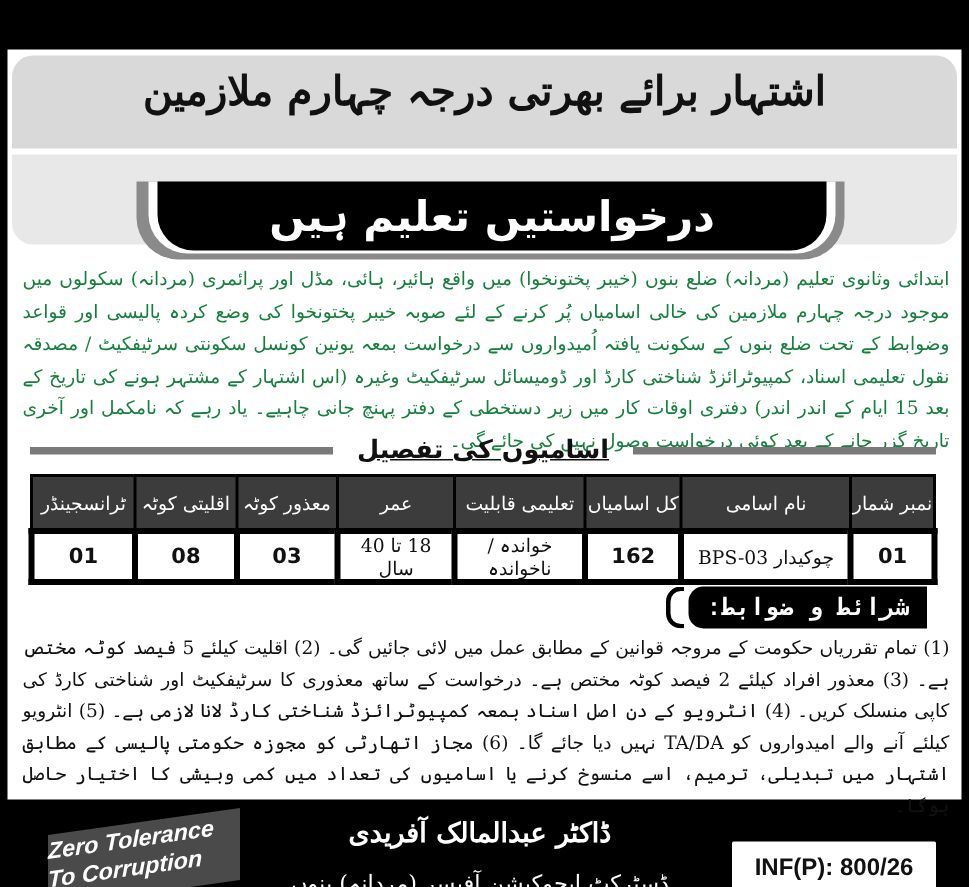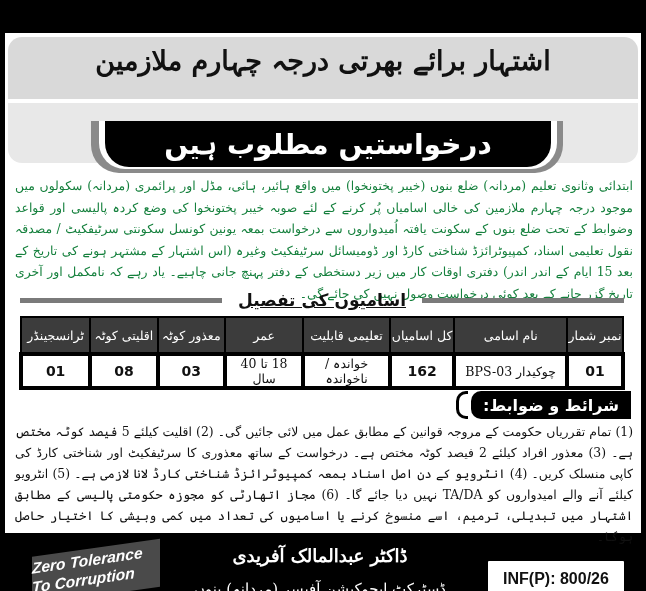--- a/index.html
+++ b/index.html
@@ -78,22 +78,22 @@
       border: 2px solid #000000; text-align: center;
     }
     .jobs td {
       height: 34px; text-align: center; border: 4px solid #000000;
       font-size: 14px; font-weight: bold; color: #111;
     }
     .jobs td.urdu { font-family: "DejaVu Serif", serif; font-weight: normal; font-size: 12.5px; }
 
     
     .terms-tag-wrap {
-      position: absolute; right: 10px; top: 358px; height: 28px;
-      display: flex; 
+      position: absolute; right: 23px; top: 358px; height: 28px;
+      display: flex;  font-family: Liberation Mono, monospace;
     }
     .terms-bracket {
       width: 12px; height: 28px; border: 3px solid #000; border-right: none;
       border-radius: 10px 0 0 10px; margin-right: 3px;
     }
     .terms-tag {
       background: #000; color: #fff; height: 28px; padding: 0 12px;
       border-radius: 10px 0 0 10px;
       direction: rtl; font-size: 16px; font-weight: bold;
       display: flex; align-items: center;
@@ -140,21 +140,21 @@
 <div class="frame">
   <div class="paper">
 
     <div class="head-pill">
       <div class="head-title">اشتہار برائے بھرتی درجہ چہارم ملازمین</div>
     </div>
     <div class="head-band"></div>
     <div class="banner-shadow"></div>
     <div class="banner-gap"></div>
     <div class="banner">
-      <span class="banner-text">درخواستیں مطلوب ہیں</span>
+      <span class="banner-text">درخواستیں تعلیم ہیں</span>
     </div>
 
     <p class="intro">ابتدائی وثانوی تعلیم (مردانہ) ضلع بنوں (خیبر پختونخوا) میں واقع ہائیر، ہائی، مڈل اور پرائمری (مردانہ) سکولوں میں موجود درجہ چہارم ملازمین کی خالی اسامیاں پُر کرنے کے لئے صوبہ خیبر پختونخوا کی وضع کردہ پالیسی اور قواعد وضوابط کے تحت ضلع بنوں کے سکونت یافتہ اُمیدواروں سے درخواست بمعہ یونین کونسل سکونتی سرٹیفکیٹ / مصدقہ نقول تعلیمی اسناد، کمپیوٹرائزڈ شناختی کارڈ اور ڈومیسائل سرٹیفکیٹ وغیرہ (اس اشتہار کے مشتہر ہونے کی تاریخ کے بعد 15 ایام کے اندر اندر) دفتری اوقات کار میں زیر دستخطی کے دفتر پہنچ جانی چاہیے۔ یاد رہے کہ نامکمل اور آخری تاریخ گزر جانے کے بعد کوئی درخواست وصول نہیں کی جائے گی۔</p>
 
     <div class="sec-head">
       <div class="sec-rule"></div>
       <span class="sec-title">اسامیوں کی تفصیل</span>
       <div class="sec-rule"></div>
     </div>
 

